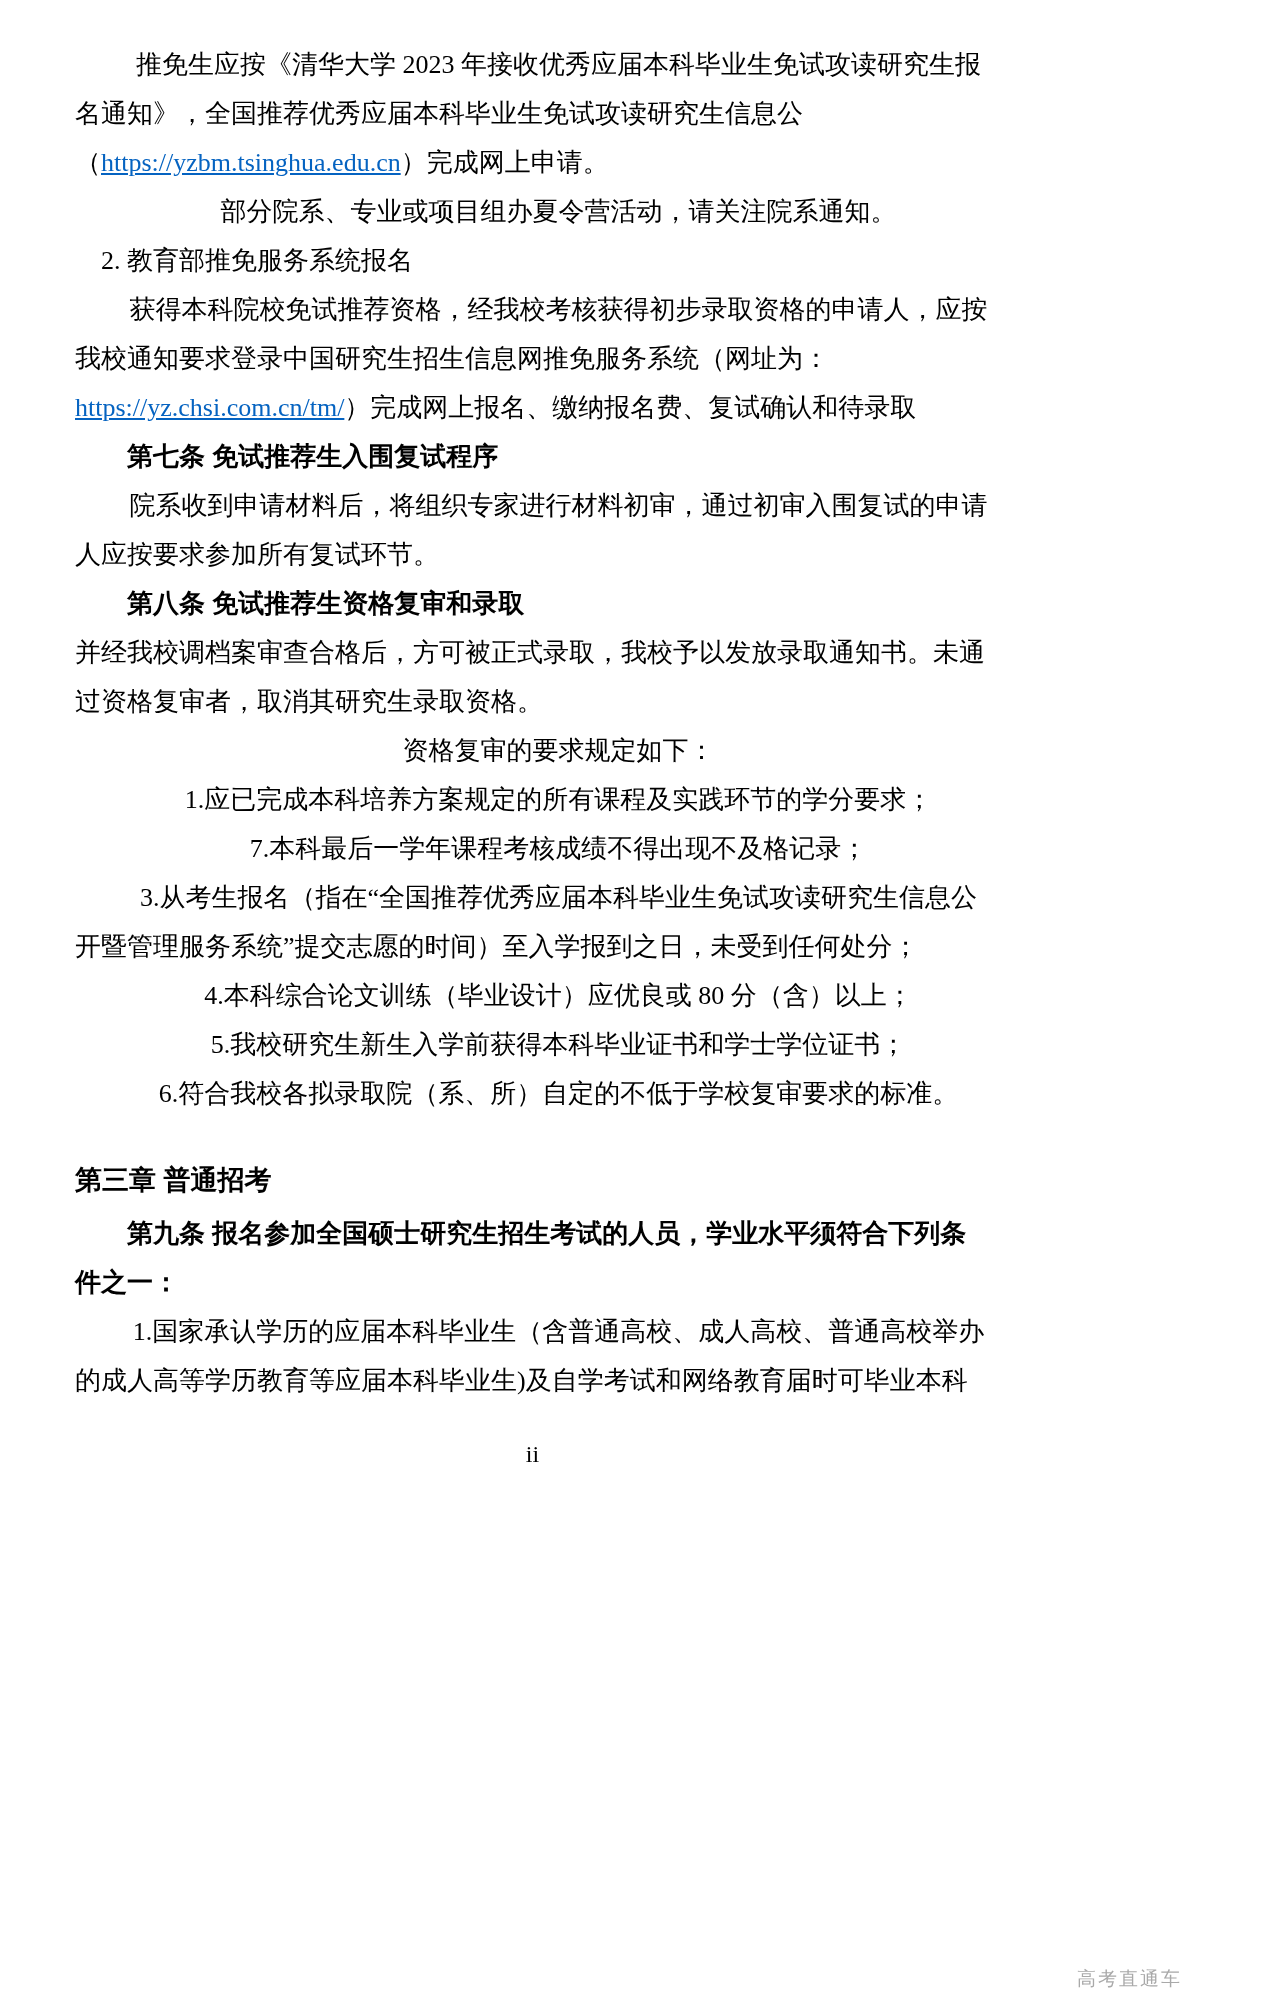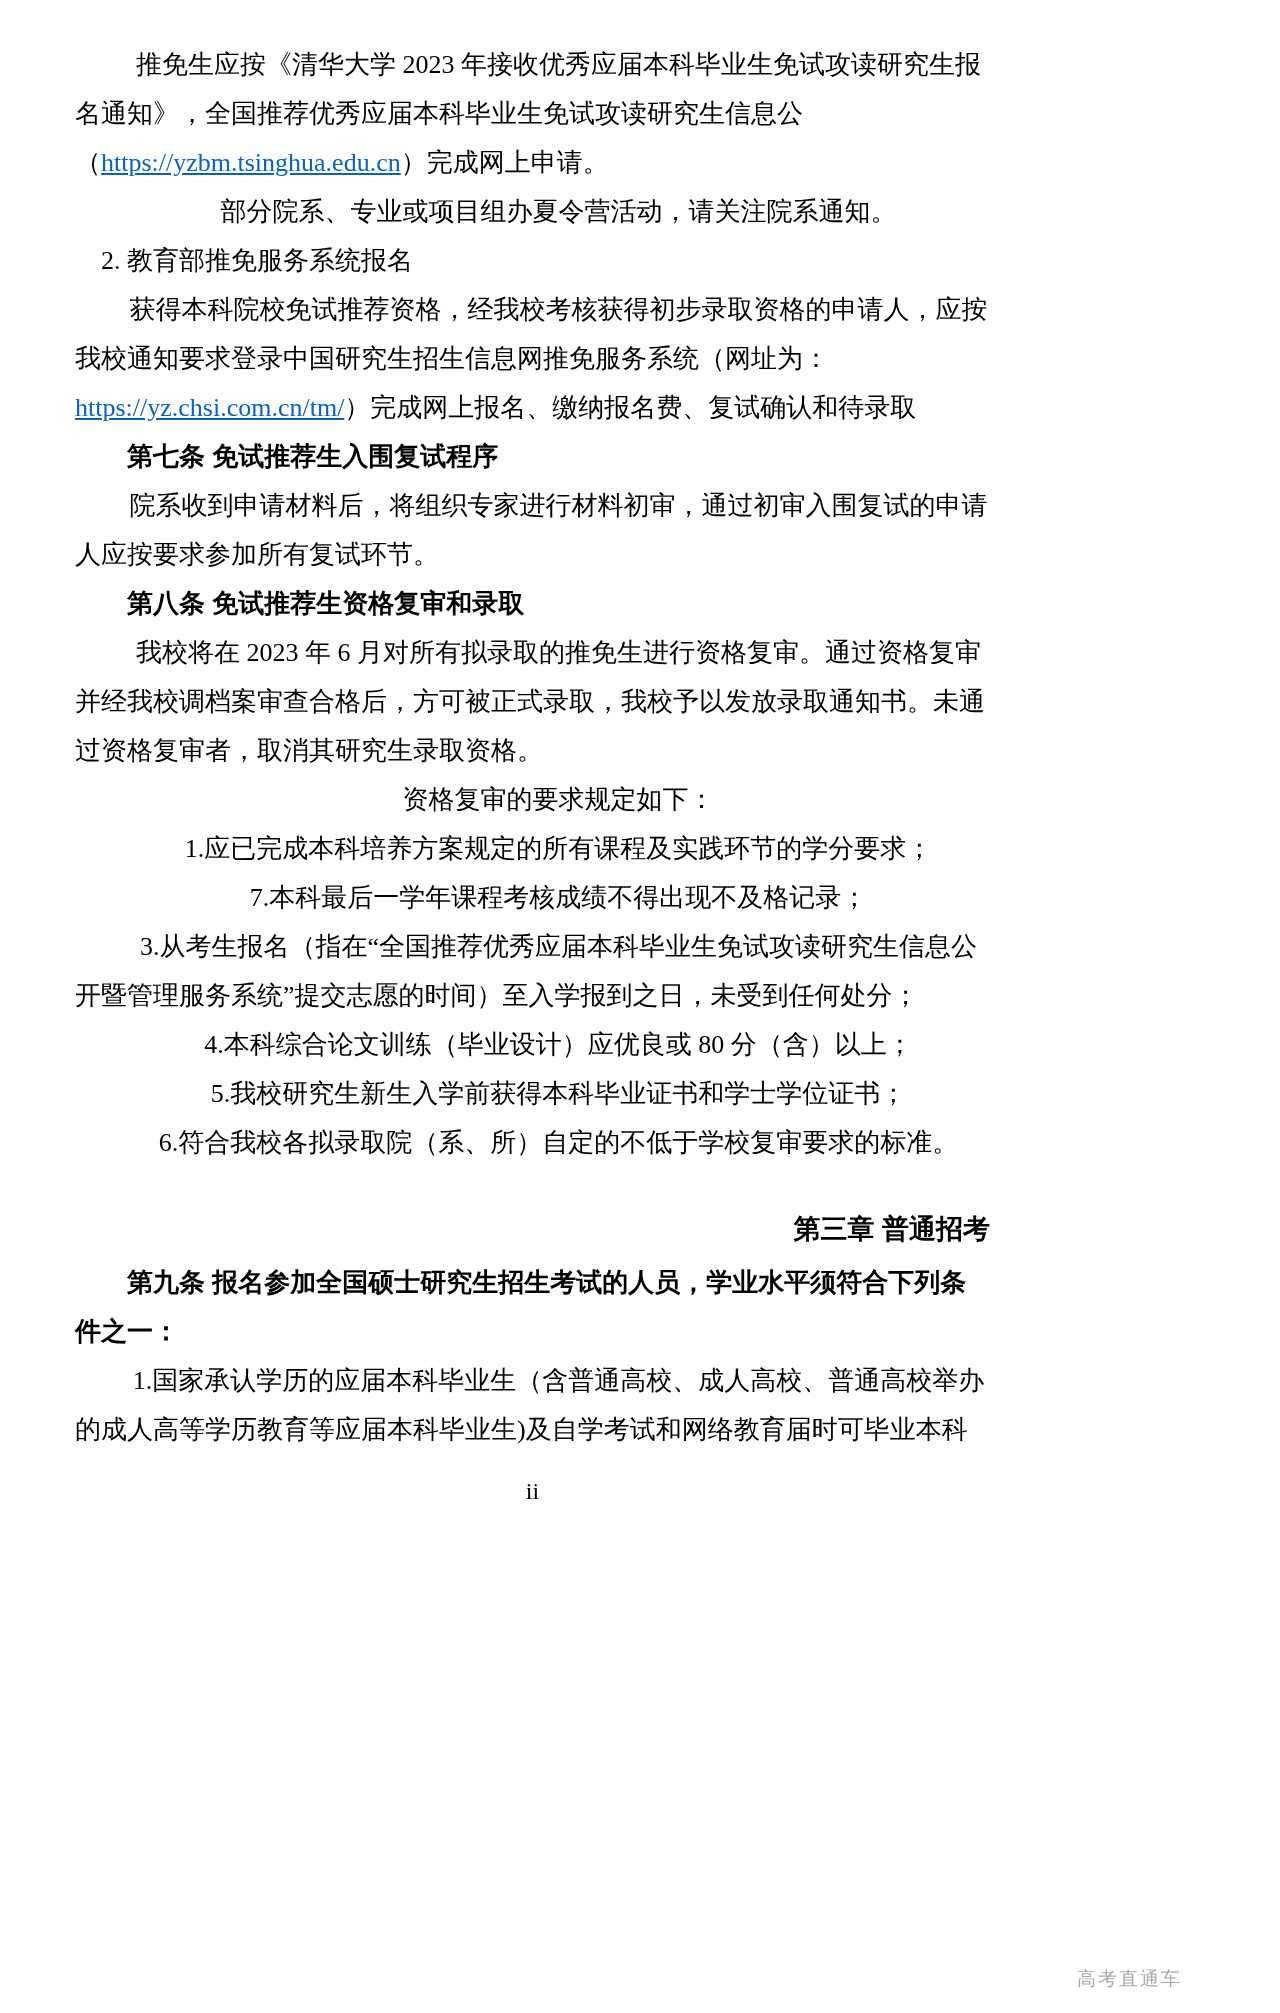--- a/index.html
+++ b/index.html
@@ -27,31 +27,31 @@
   .item .indent { text-indent: 26px; }
   .heading .line {
     font-weight: bold;
     font-family: "Liberation Sans", "DejaVu Sans", sans-serif;
   }
   .heading .indent { text-indent: 52px; }
   .chapter { margin: 38px 0 4px 0; }
   .chapter .line {
     font-weight: bold;
     font-family: "Liberation Sans", "DejaVu Sans", sans-serif;
-    text-align: right;
+    text-align: left;
     text-indent: 0;
     font-size: 27px;
   }
   a.doc-link {
     color: var(--link-color, #0563C1);
     text-decoration: underline;
     cursor: pointer;
   }
   .footer {
-    margin-top: 22px;
+    margin-top: 34px;
     width: 915px;
     text-align: center;
     font-size: 24px;
     line-height: 30px;
   }
   .watermark {
     position: absolute;
     right: 98px;
     top: 1964px;
     font-size: 19px;
@@ -86,21 +86,20 @@
         <div class="line indent"><span>第七条 免试推荐生入围复试程序</span></div>
       </div>
       <div class="block p">
         <div class="line indent"><span>院系收到申请材料后，将组织专家进行材料初审，通过初审入围复试的申请</span></div>
         <div class="line"><span>人应按要求参加所有复试环节。</span></div>
       </div>
       <div class="block heading">
         <div class="line indent"><span>第八条 免试推荐生资格复审和录取</span></div>
       </div>
       <div class="block p">
-        <div class="line indent"><span>我校将在 2023 年 6 月对所有拟录取的推免生进行资格复审。通过资格复审</span></div>
         <div class="line"><span>并经我校调档案审查合格后，方可被正式录取，我校予以发放录取通知书。未通</span></div>
         <div class="line"><span>过资格复审者，取消其研究生录取资格。</span></div>
       </div>
       <div class="block p">
         <div class="line indent"><span>资格复审的要求规定如下：</span></div>
       </div>
       <div class="block p">
         <div class="line indent"><span>1.应已完成本科培养方案规定的所有课程及实践环节的学分要求；</span></div>
       </div>
       <div class="block p">

